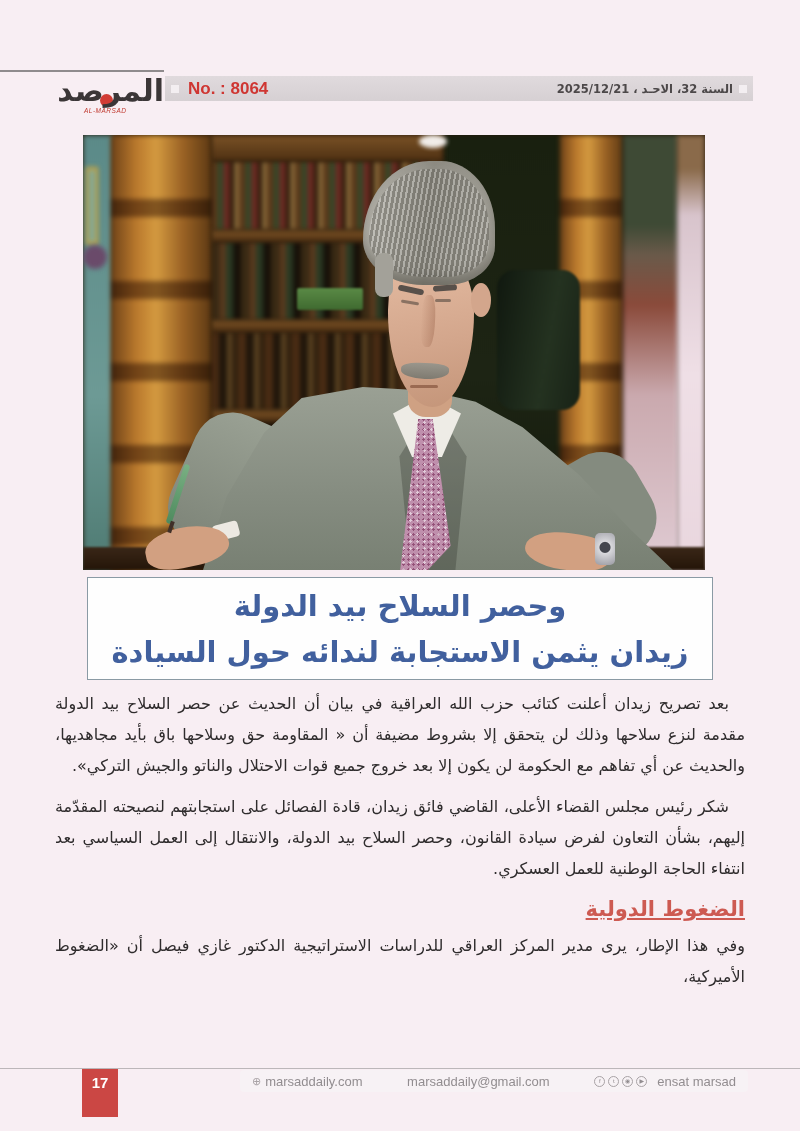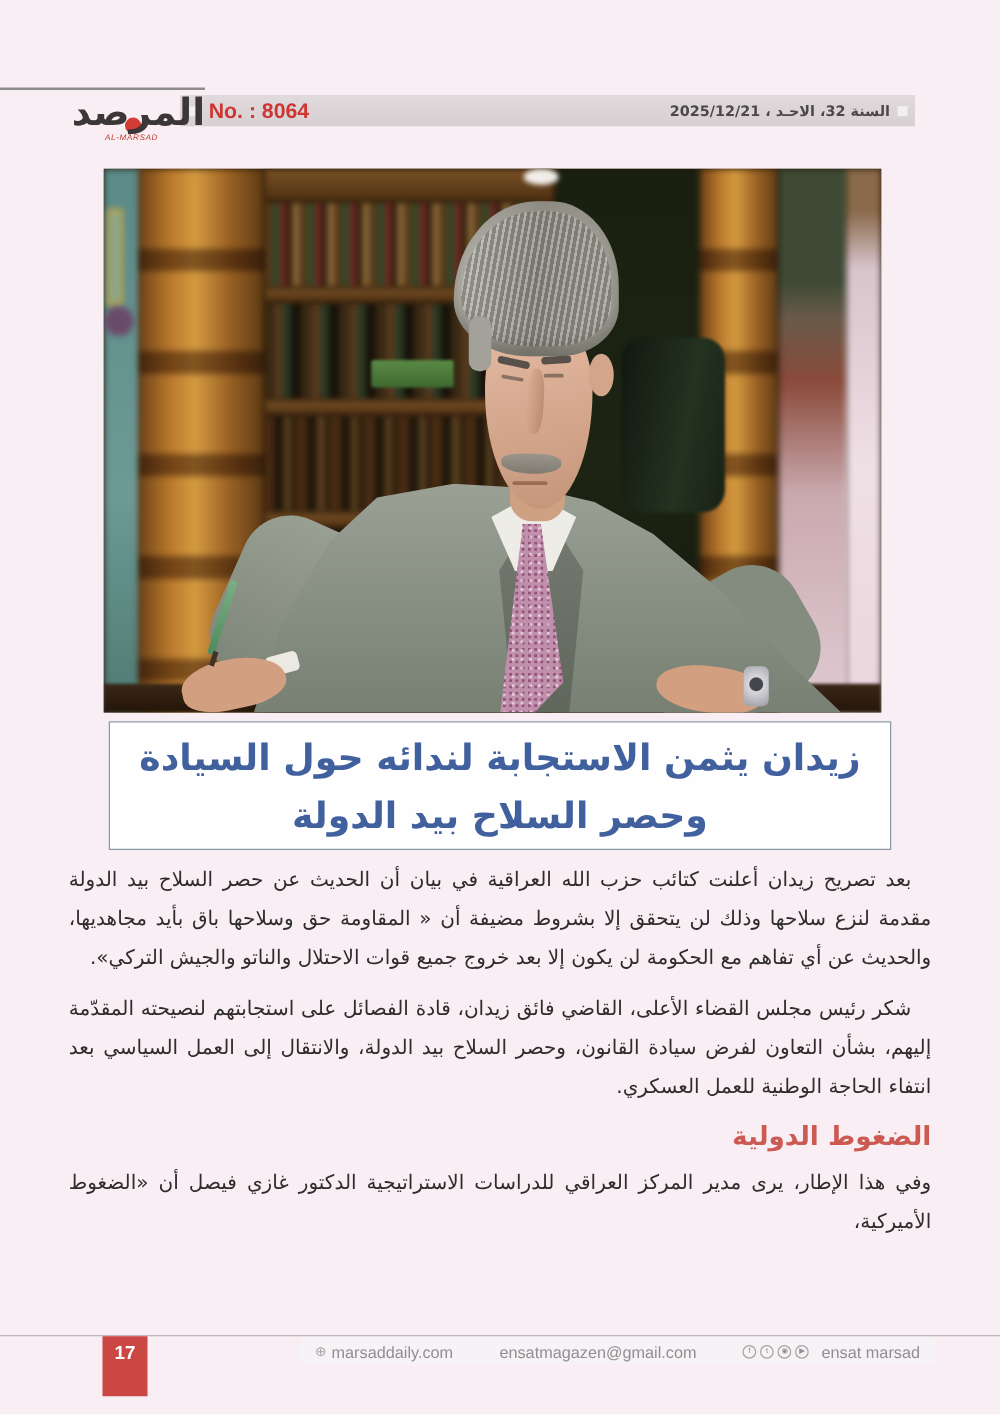--- a/index.html
+++ b/index.html
@@ -9,21 +9,21 @@
   
   .topline { position:absolute; left:0; top:70px; width:164px; height:2px; background:#8f8b8d; }
   .logo { position:absolute; left:84px; top:72px; width:80px; text-align:center; }
   .logo-ar { position:relative; z-index:1; display:block; font-size:30px; font-weight:bold;
              color:#3b3637; line-height:38px; direction:rtl; }
   .logo-dot { position:absolute; left:16px; top:22px; width:13px; height:13px; border-radius:50%;
               background:#d23c35; z-index:0; }
   .logo-en { display:block; font-size:6.5px; font-style:italic; color:#c0392f;
              letter-spacing:.5px; text-align:left; margin-top:-3px;
              font-family:"Liberation Sans", sans-serif; }
-  .band { position:absolute; left:144px; top:76px; width:588px; height:25px;
+  .band { position:absolute; left:165px; top:76px; width:588px; height:25px;
           background:linear-gradient(#e0dadd,#d6d0d3); display:flex; align-items:center; }
   .sq { width:8px; height:8px; background:#f3eef1; flex:0 0 auto; }
   .sq-l { margin-left:6px; }
   .sq-r { margin:0 6px; }
   .issue { color:#cf3632; font-weight:bold; font-size:17px; margin-left:9px;
            font-family:"Liberation Sans", sans-serif; }
   .spacer { flex:1; }
   .date { font-size:11.5px; color:#4c4849; direction:rtl; font-weight:600; margin-left:12px; }
 
   
@@ -124,21 +124,21 @@
     background:#fefefe; border:1.5px solid #8a9aa4; display:flex; flex-direction:column;
     justify-content:center; align-items:center; }
   .headline-box span { display:block; direction:rtl; color:#41609e; font-weight:bold;
     font-size:29px; line-height:46px; }
 
   
   article { position:absolute; left:55px; top:688px; width:690px; direction:rtl; }
   article p { font-size:16px; line-height:31px; color:#2f2c2d; text-align:justify; margin:0 0 10px; }
   article p.indent { text-indent:16px; }
   article h2 { font-size:21px; line-height:30px; color:#cd5a52; font-weight:700;
-    text-align:right; margin:6px 0 6px; }
+    text-align:right; margin:6px 0 6px;text-decoration:underline; }
 
   
   .fline { position:absolute; left:0; top:1068px; width:800px; height:1px; background:#bcb6b9; }
   .fpage { position:absolute; left:82px; top:1069px; width:36px; height:48px; background:#cb4744;
     color:#fff; font-size:15px; font-weight:bold; text-align:center; padding-top:5px;
     font-family:"Liberation Sans", sans-serif; }
   .fband { position:absolute; left:240px; top:1070px; width:508px; height:22px;
     background:#f7f2f5; border-radius:4px; display:flex; align-items:center;
     padding:0 12px; font-size:13px; color:#928d90;
     font-family:"Liberation Sans", sans-serif; }
@@ -212,39 +212,39 @@
     <div class="m-glare"></div>
     <div class="m-cuff"></div>
     <div class="m-hand-l"></div>
     <div class="m-pen"></div>
     <div class="m-pentip"></div>
     <div class="m-hand-r"></div>
     <div class="m-watch"></div>
   </div>
 
   <div class="headline-box">
+    <span>وحصر السلاح بيد الدولة</span>
     <span>زيدان يثمن الاستجابة لندائه حول السيادة</span>
-    <span>وحصر السلاح بيد الدولة</span>
   </div>
 
   <article dir="rtl">
     <p class="indent">بعد تصريح زيدان أعلنت كتائب حزب الله العراقية في بيان أن الحديث عن حصر السلاح بيد الدولة مقدمة لنزع سلاحها وذلك لن يتحقق إلا بشروط مضيفة أن « المقاومة حق وسلاحها باق بأيد مجاهديها، والحديث عن أي تفاهم مع الحكومة لن يكون إلا بعد خروج جميع قوات الاحتلال والناتو والجيش التركي».</p>
     <p class="indent">شكر رئيس مجلس القضاء الأعلى، القاضي فائق زيدان، قادة الفصائل على استجابتهم لنصيحته المقدّمة إليهم، بشأن التعاون لفرض سيادة القانون، وحصر السلاح بيد الدولة، والانتقال إلى العمل السياسي بعد انتفاء الحاجة الوطنية للعمل العسكري.</p>
     <h2>الضغوط الدولية</h2>
     <p>وفي هذا الإطار، يرى مدير المركز العراقي للدراسات الاستراتيجية الدكتور غازي فيصل أن «الضغوط الأميركية،</p>
   </article>
 
   <div class="fline"></div>
   <div class="fpage">17</div>
 
   <div class="fband">
     <span class="globe">⊕</span>
     <a href="#">marsaddaily.com</a>
     <span class="fsp"></span>
-    <a href="#">ensatmagazen@gmail.com</a>
+    <a href="#">marsaddaily@gmail.com</a>
     <span class="fsp"></span>
     <span class="sicons">
       <a href="#" class="sico">f</a>
       <a href="#" class="sico">t</a>
       <a href="#" class="sico">◉</a>
       <a href="#" class="sico">▶</a>
     </span>
     <span>ensat marsad</span>
   </div>
 

